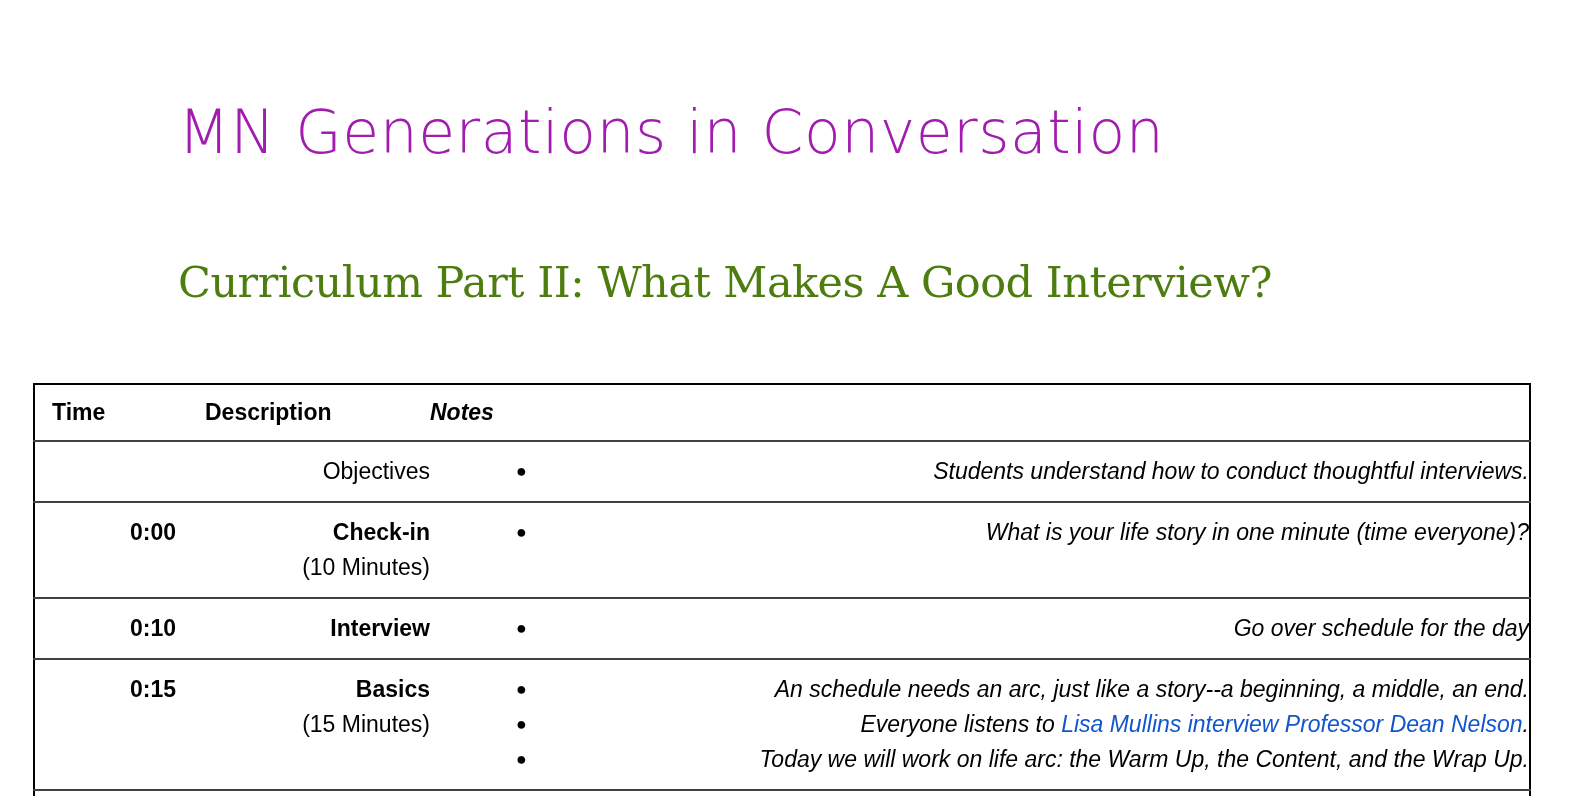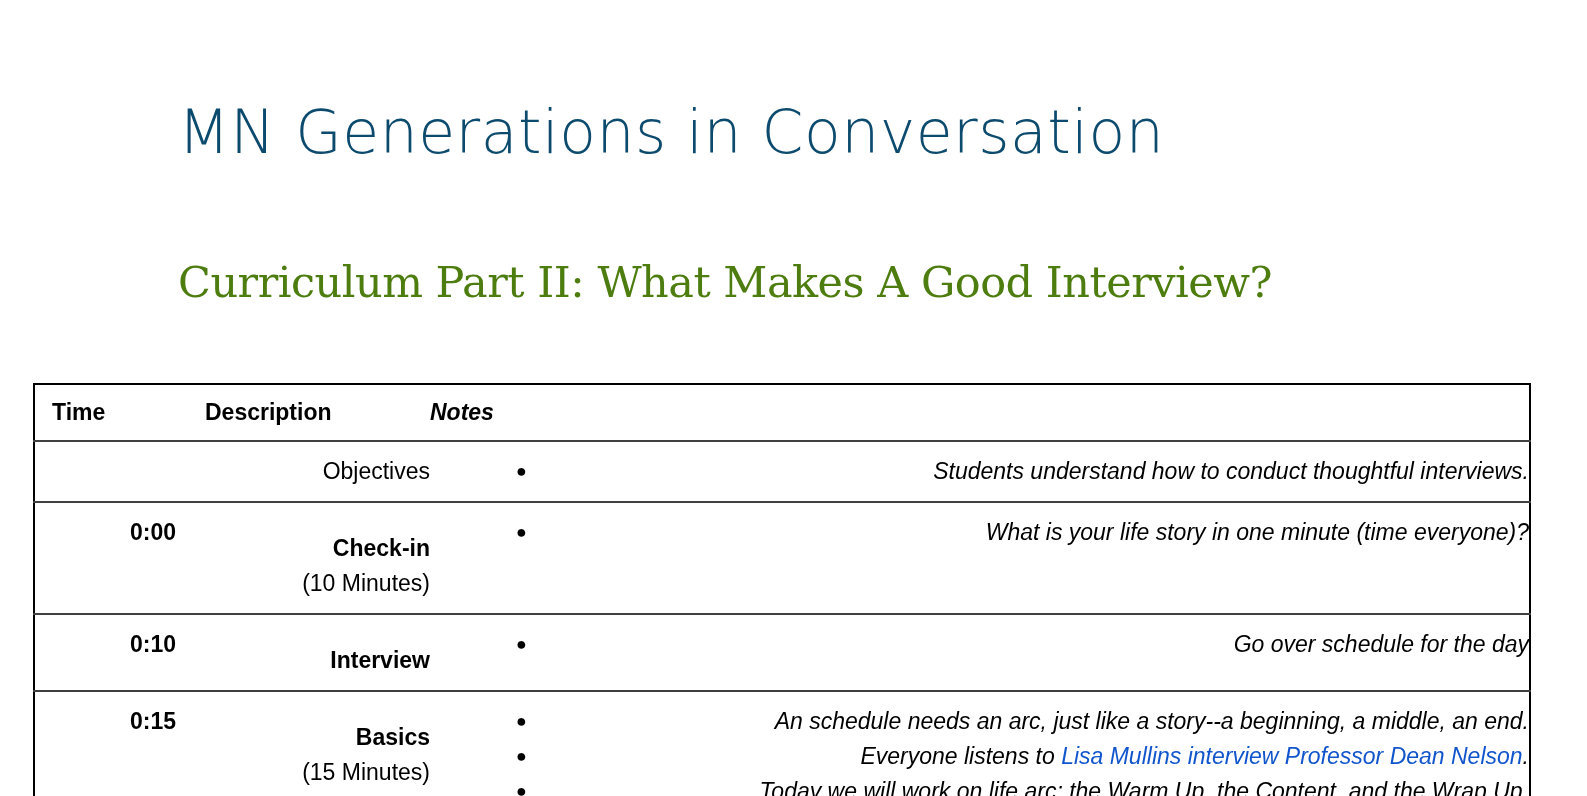--- a/index.html
+++ b/index.html
@@ -1,30 +1,30 @@
 <!DOCTYPE html>
 <html><head>
 <meta charset="utf-8">
 <style>
   html, body { margin:0; padding:0; background:#ffffff; }
   body { width:1587px; height:796px; overflow:hidden; position:relative; font-family:"Liberation Sans", sans-serif; color:#000; }
-  .title { position:absolute; left:178px; top:92px; font-family:"DejaVu Sans", sans-serif; font-weight:300; font-size:60px; letter-spacing:0.5px; color:#0c4a6e; white-space:nowrap; line-height:80px; }
+  .title { position:absolute; left:178px; top:92px; font-family:"DejaVu Sans", sans-serif; font-weight:300; font-size:60px; letter-spacing:0.5px; color:#a21caf; white-space:nowrap; line-height:80px; }
   .subtitle { position:absolute; left:178px; top:252px; font-family:"DejaVu Serif", serif; font-size:43px; color:#4d7c0f; white-space:nowrap; line-height:60px; letter-spacing:-0.5px; }
   .tbl { position:absolute; left:33px; top:383px; width:1498px; border-collapse:collapse; table-layout:fixed; font-size:23px; }
   .tbl td { border-top:2px solid #000; border-bottom:2px solid #404040; vertical-align:top; padding:0; }
   .tbl tr td:first-child { border-left:2px solid #000; }
   .tbl tr td:last-child { border-right:2px solid #000;font-style:italic; }
   .c-time { width:124px; padding-left:22px !important; font-weight:bold; }
   .c-desc { width:225px; padding-left:24px !important; }
   .c-notes { }
   .hdr td { height:55px; line-height:55px; font-weight:bold; }
   .hdr .c-time { padding-left:17px !important; }
   .hdr .c-desc { padding-left:29px !important; }
   .row td { padding-top:12px !important; padding-bottom:12px !important; line-height:35px;text-align:right; }
-  .bold { font-weight:bold;margin-top:16px; }
+  .bold { font-weight:bold; }
   ul.notes { list-style:none; margin:0; padding:0; }
   ul.notes li { position:relative; padding-left:135px; line-height:35px; white-space:nowrap; }
   ul.notes li .bullet { position:absolute; left:86px; top:0; font-size:18px; }
   .link { color:#1155cc; cursor:pointer; }
   .last td { height:20px; border-bottom:none; }
 </style>
 </head>
 <body>
 
 <div class="title">MN Generations in Conversation</div>

